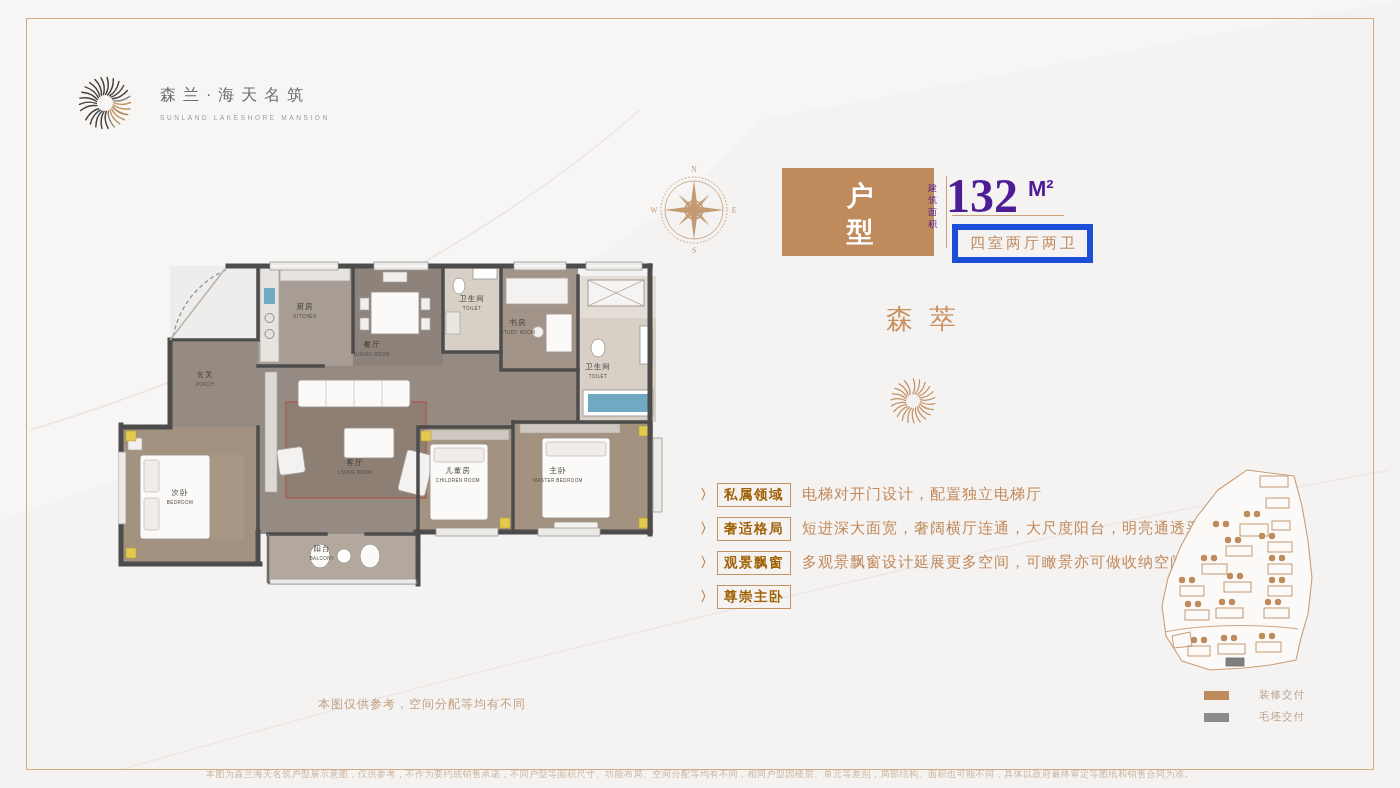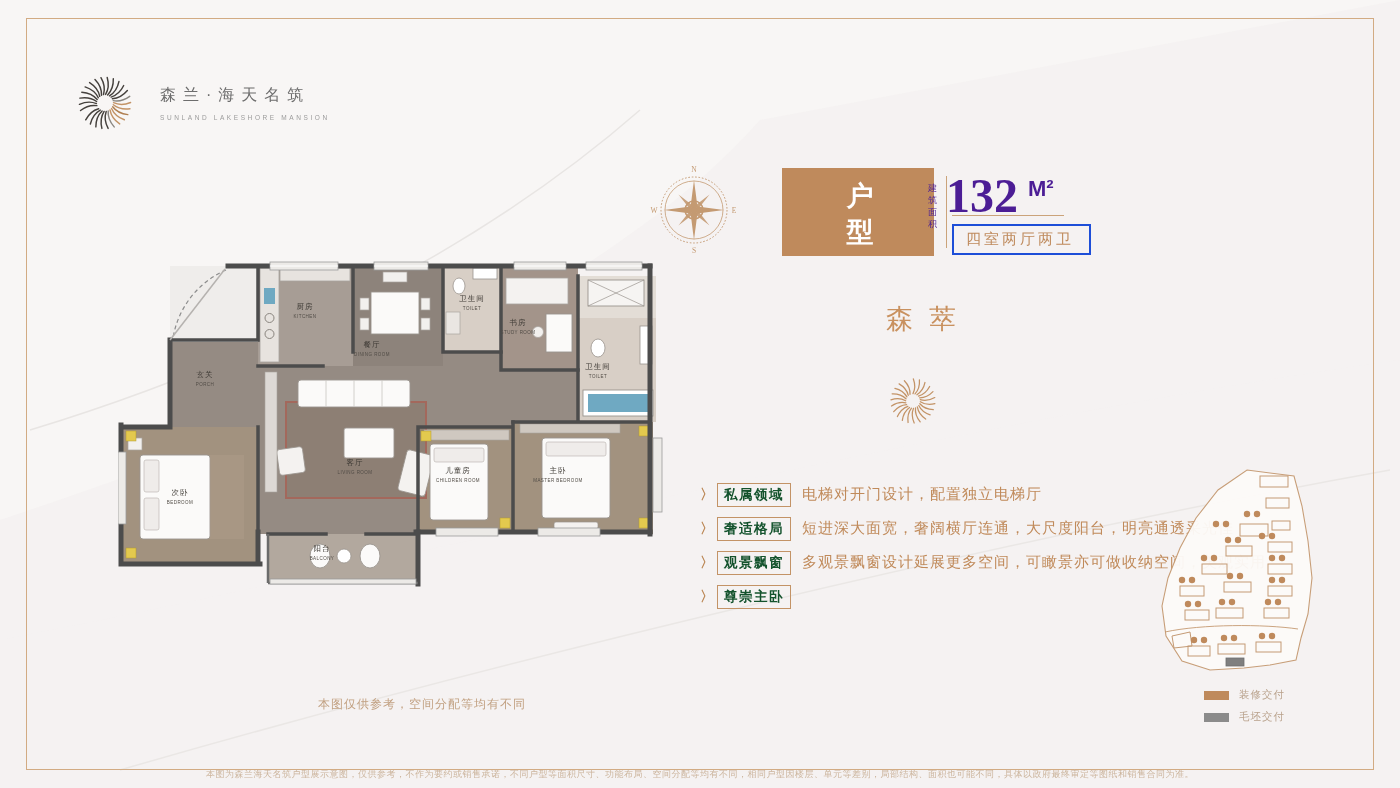--- a/index.html
+++ b/index.html
@@ -34,52 +34,52 @@
   .title-code { font-family:"Liberation Serif", serif; font-size:72px; line-height:80px; font-weight:bold; }
   .title-suffix { width:1.15em; font-size:27px; line-height:1.35; margin-left:8px; margin-top:4px; font-weight:bold; }
   .title-vdivider { position:absolute; left:946px; top:176px; height:72px; width:1px; background:#cba37a; }
   .area-row { position:absolute; left:924px; top:174px; display:flex; align-items:flex-start; color:#4c1d95;text-align:center; }
   .area-label { width:2em; font-size:9px; line-height:1.35; margin-top:8px; letter-spacing:1px; }
   .area-value { font-family:"Liberation Serif", serif; font-size:48px; line-height:44px; margin-left:4px; font-weight:bold; }
   .area-unit { font-family:Liberation Sans, sans-serif; font-size:22px; margin-top:2px; margin-left:10px; font-weight:bold; }
   .area-hdivider { position:absolute; left:952px; top:215px; width:112px; height:1px; background:#cba37a; }
   .layout-badge {
     position:absolute; left:952px; top:224px;
-    border:2px solid #1d4ed8; color:#bf8a5c;
-    font-size:15px; letter-spacing:3px; padding:4px 15px 4px 12px;
+    border:6px solid #1d4ed8; color:#bf8a5c;
+    font-size:15px; letter-spacing:3px; padding:4px 9px 4px 12px;
   }
 
   
   .theme-title {
     position:absolute; left:856px; top:301px; width:130px; text-align:center;
     font-family:Liberation Sans, sans-serif; font-size:27px; color:#c9915f;
     letter-spacing:16px; text-indent:16px;
   }
   .theme-icon { position:absolute; left:888px; top:376px; color:#c39366; }
 
   
   .features { position:absolute; left:700px; top:483px; width:500px; }
   .feature-row { display:flex; align-items:center; margin-bottom:11px; height:23px; }
   .feature-chevron { color:#b9834f; font-weight:bold; font-size:14px; margin-right:3px; }
   .feature-label {
-    border:1px solid #c39366; color:#14532d; font-weight:bold;
+    border:1px solid #c39366; color:#a16207; font-weight:bold;
     font-size:13.5px; letter-spacing:1.5px; padding:2px 6px; white-space:nowrap;
   }
   .feature-desc { margin-left:11px; color:#c08a5a; font-size:15px; letter-spacing:1px; white-space:nowrap; }
 
   
   .floorplan { position:absolute; left:118px; top:252px; width:548px; height:352px; }
   .room-label { position:absolute; width:64px; text-align:center; pointer-events:none; }
   .room-label .cn { font-size:7.5px; color:#3e3a35; letter-spacing:1px; }
   .room-label .en { font-size:5px; color:#514c46; letter-spacing:0.5px; margin-top:1px; transform:scale(0.9); }
 
   
   .siteplan { position:absolute; left:1152px; top:466px; width:192px; }
   .siteplan-legend { margin-top:6px; margin-left:52px; }
-  .legend-row { display:flex; align-items:center; margin-bottom:8px; }
+  .legend-row { display:flex; align-items:center; margin-bottom:8px;gap:20px; }
   .legend-swatch { width:25px; height:9px; margin-right:10px; }
   .legend-label { font-size:10.5px; color:#b9a28c; letter-spacing:1px; }
 
   
   .footnote { position:absolute; left:318px; top:696px; font-size:12px; color:#c2a182; letter-spacing:1px; }
   .disclaimer {
     position:absolute; left:50%; transform:translateX(-50%); top:768px;
     font-size:9px; color:#ccb59d; letter-spacing:0.5px; white-space:nowrap;
   }
 </style>

